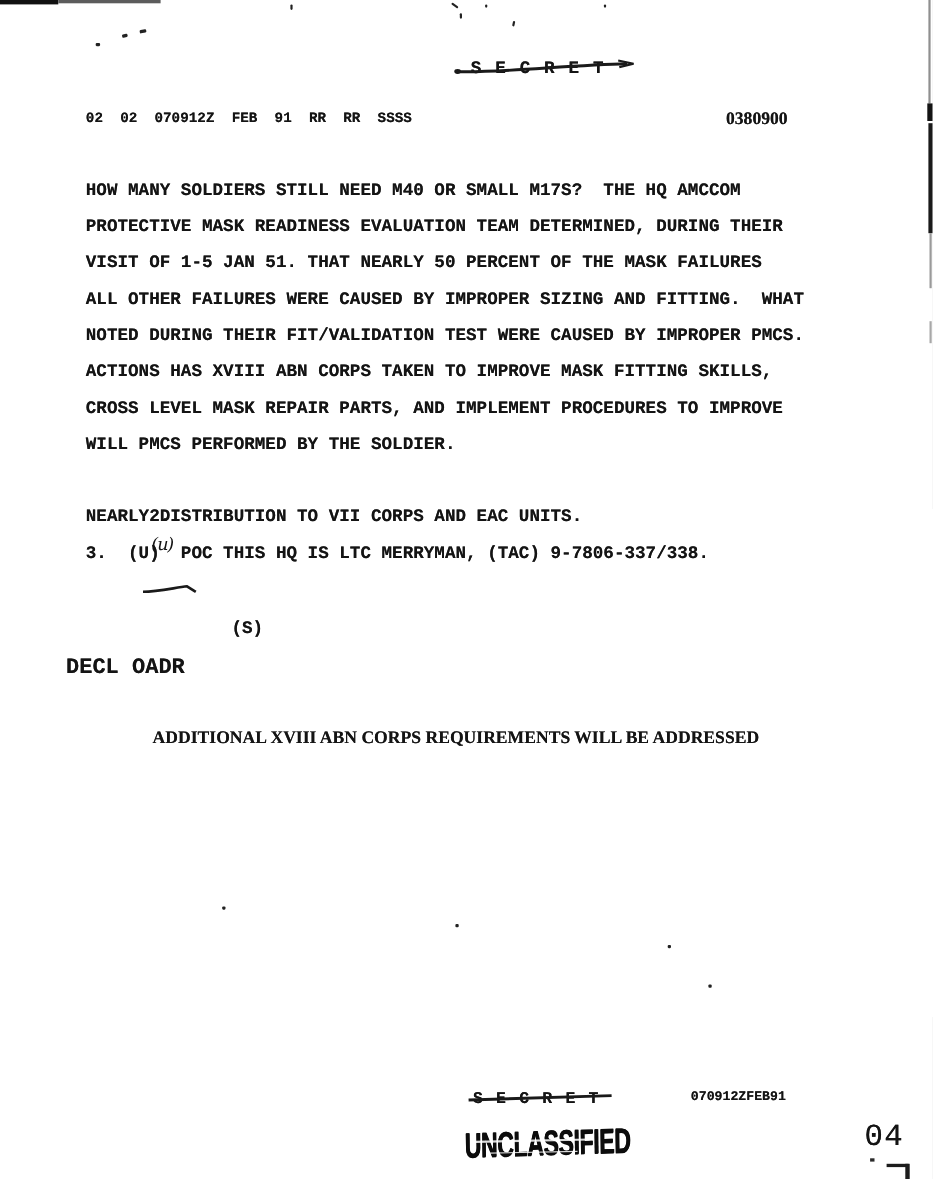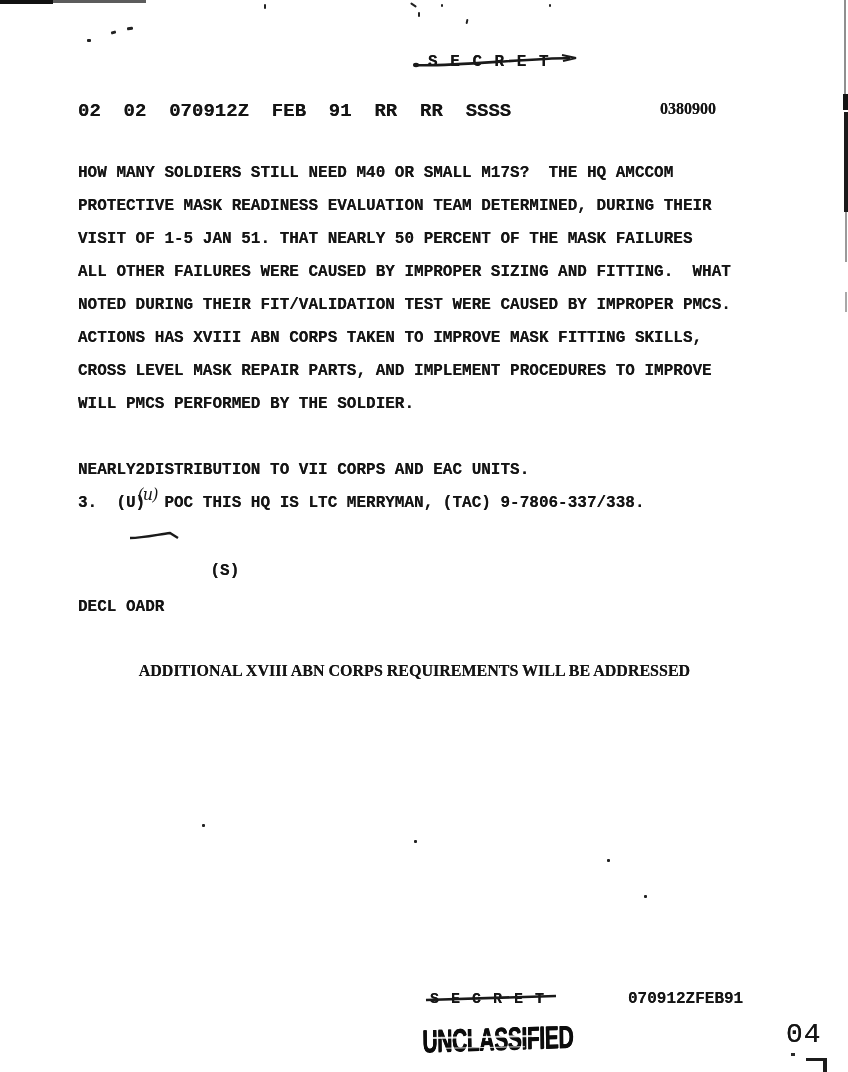--- a/index.html
+++ b/index.html
@@ -35,21 +35,21 @@
     position: absolute;
     left: 408px;
     top: 48px;
     pointer-events: none;
   }
   
   .routing-line {
     position: absolute;
     left: 78px;
     top: 100px;
-    font-size: 19px;
+    font-size: 13px;
     white-space: pre;
   }
   .serial-number {
     position: absolute;
     left: 660px;
     top: 100px;
     font-size: 16px;
     white-space: pre;
     font-family: Liberation Serif, serif;
   }
@@ -86,25 +86,25 @@
     margin-right: 2px;
   }
   .struck-svg {
     position: absolute;
     left: -4px;
     top: 8px;
     pointer-events: none;
   }
   .decl-line {
     position: absolute;
-    left: 78px;
+    left: 60px;
     top: 591px;
     height: 33px;
     line-height: 33px;
-    font-size: 16px;
+    font-size: 20px;
     white-space: pre;
   }
   
   .secret-bottom {
     position: absolute;
     left: 430px;
     top: 991px;
     font-size: 15px;
     letter-spacing: 1.5px;
     white-space: pre;
@@ -112,21 +112,21 @@
   .strike-bottom-svg {
     position: absolute;
     left: 422px;
     top: 988px;
     pointer-events: none;
   }
   .footer-dtg {
     position: absolute;
     left: 628px;
     top: 990px;
-    font-size: 16px;
+    font-size: 12px;
     white-space: pre;
   }
   .stamp {
     position: absolute;
     left: 422px;
     top: 1024px;
     font-family: "Liberation Sans", "DejaVu Sans", sans-serif;
     font-weight: bold;
     font-size: 27px;
     letter-spacing: -0.5px;

